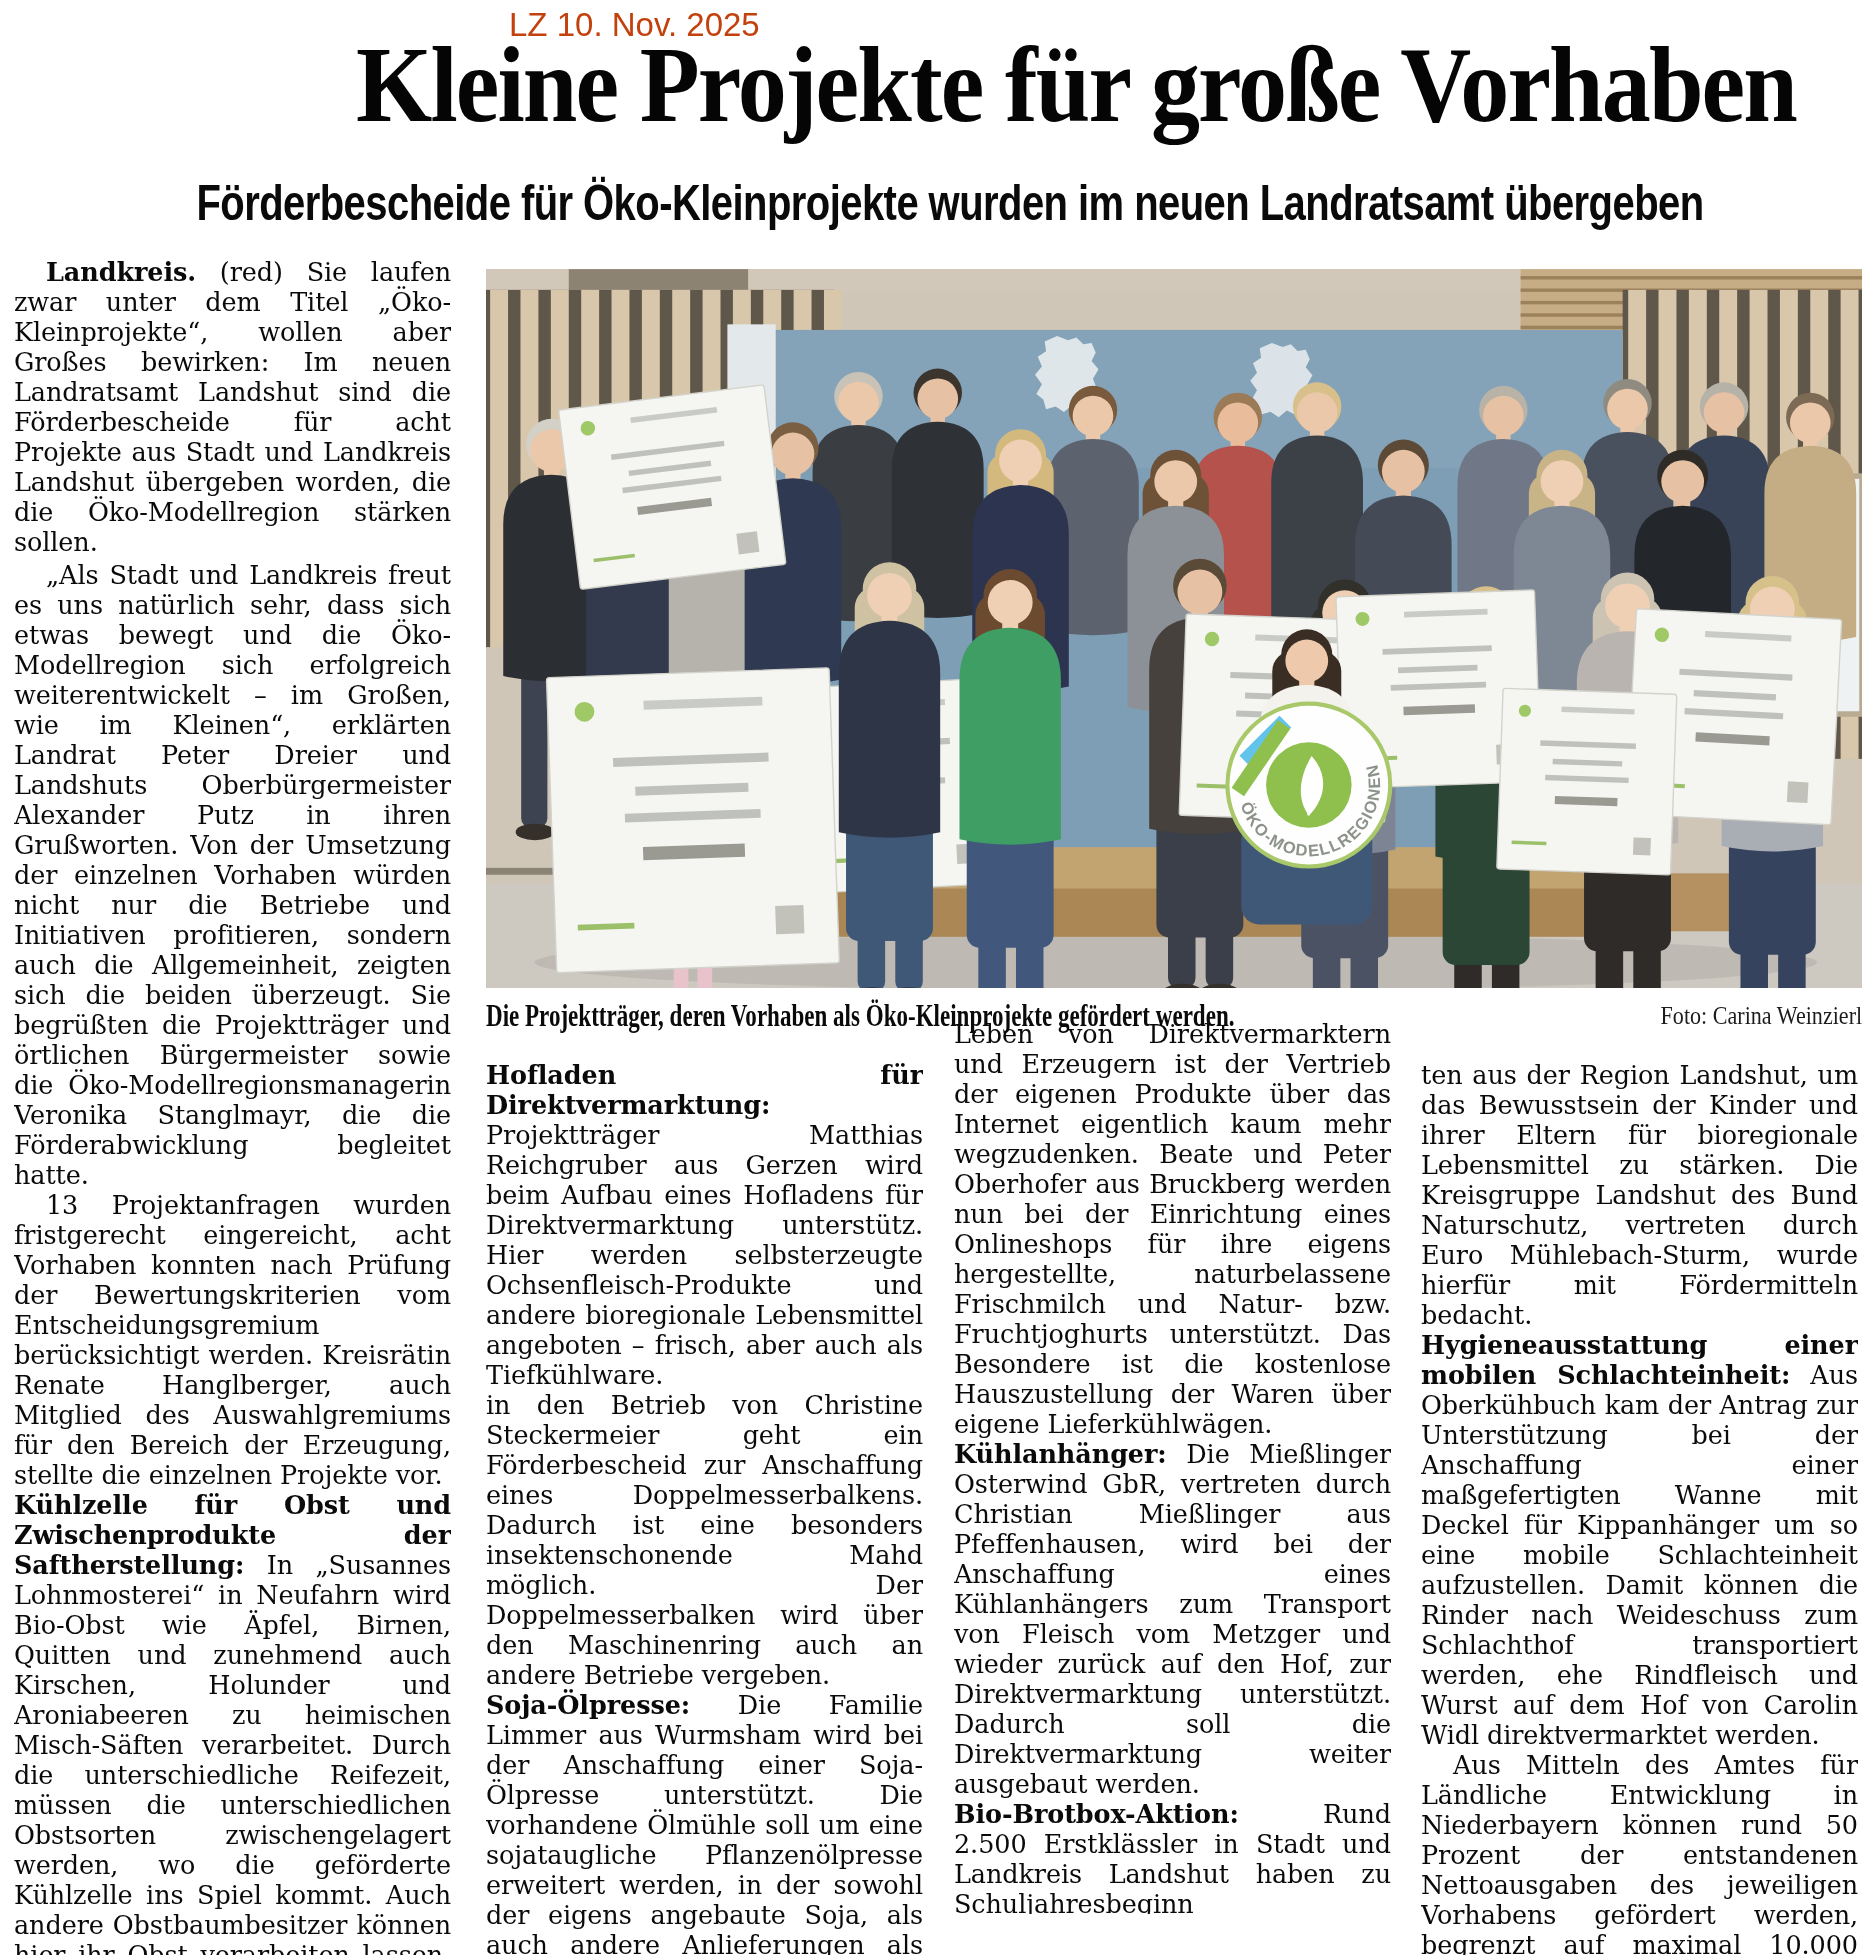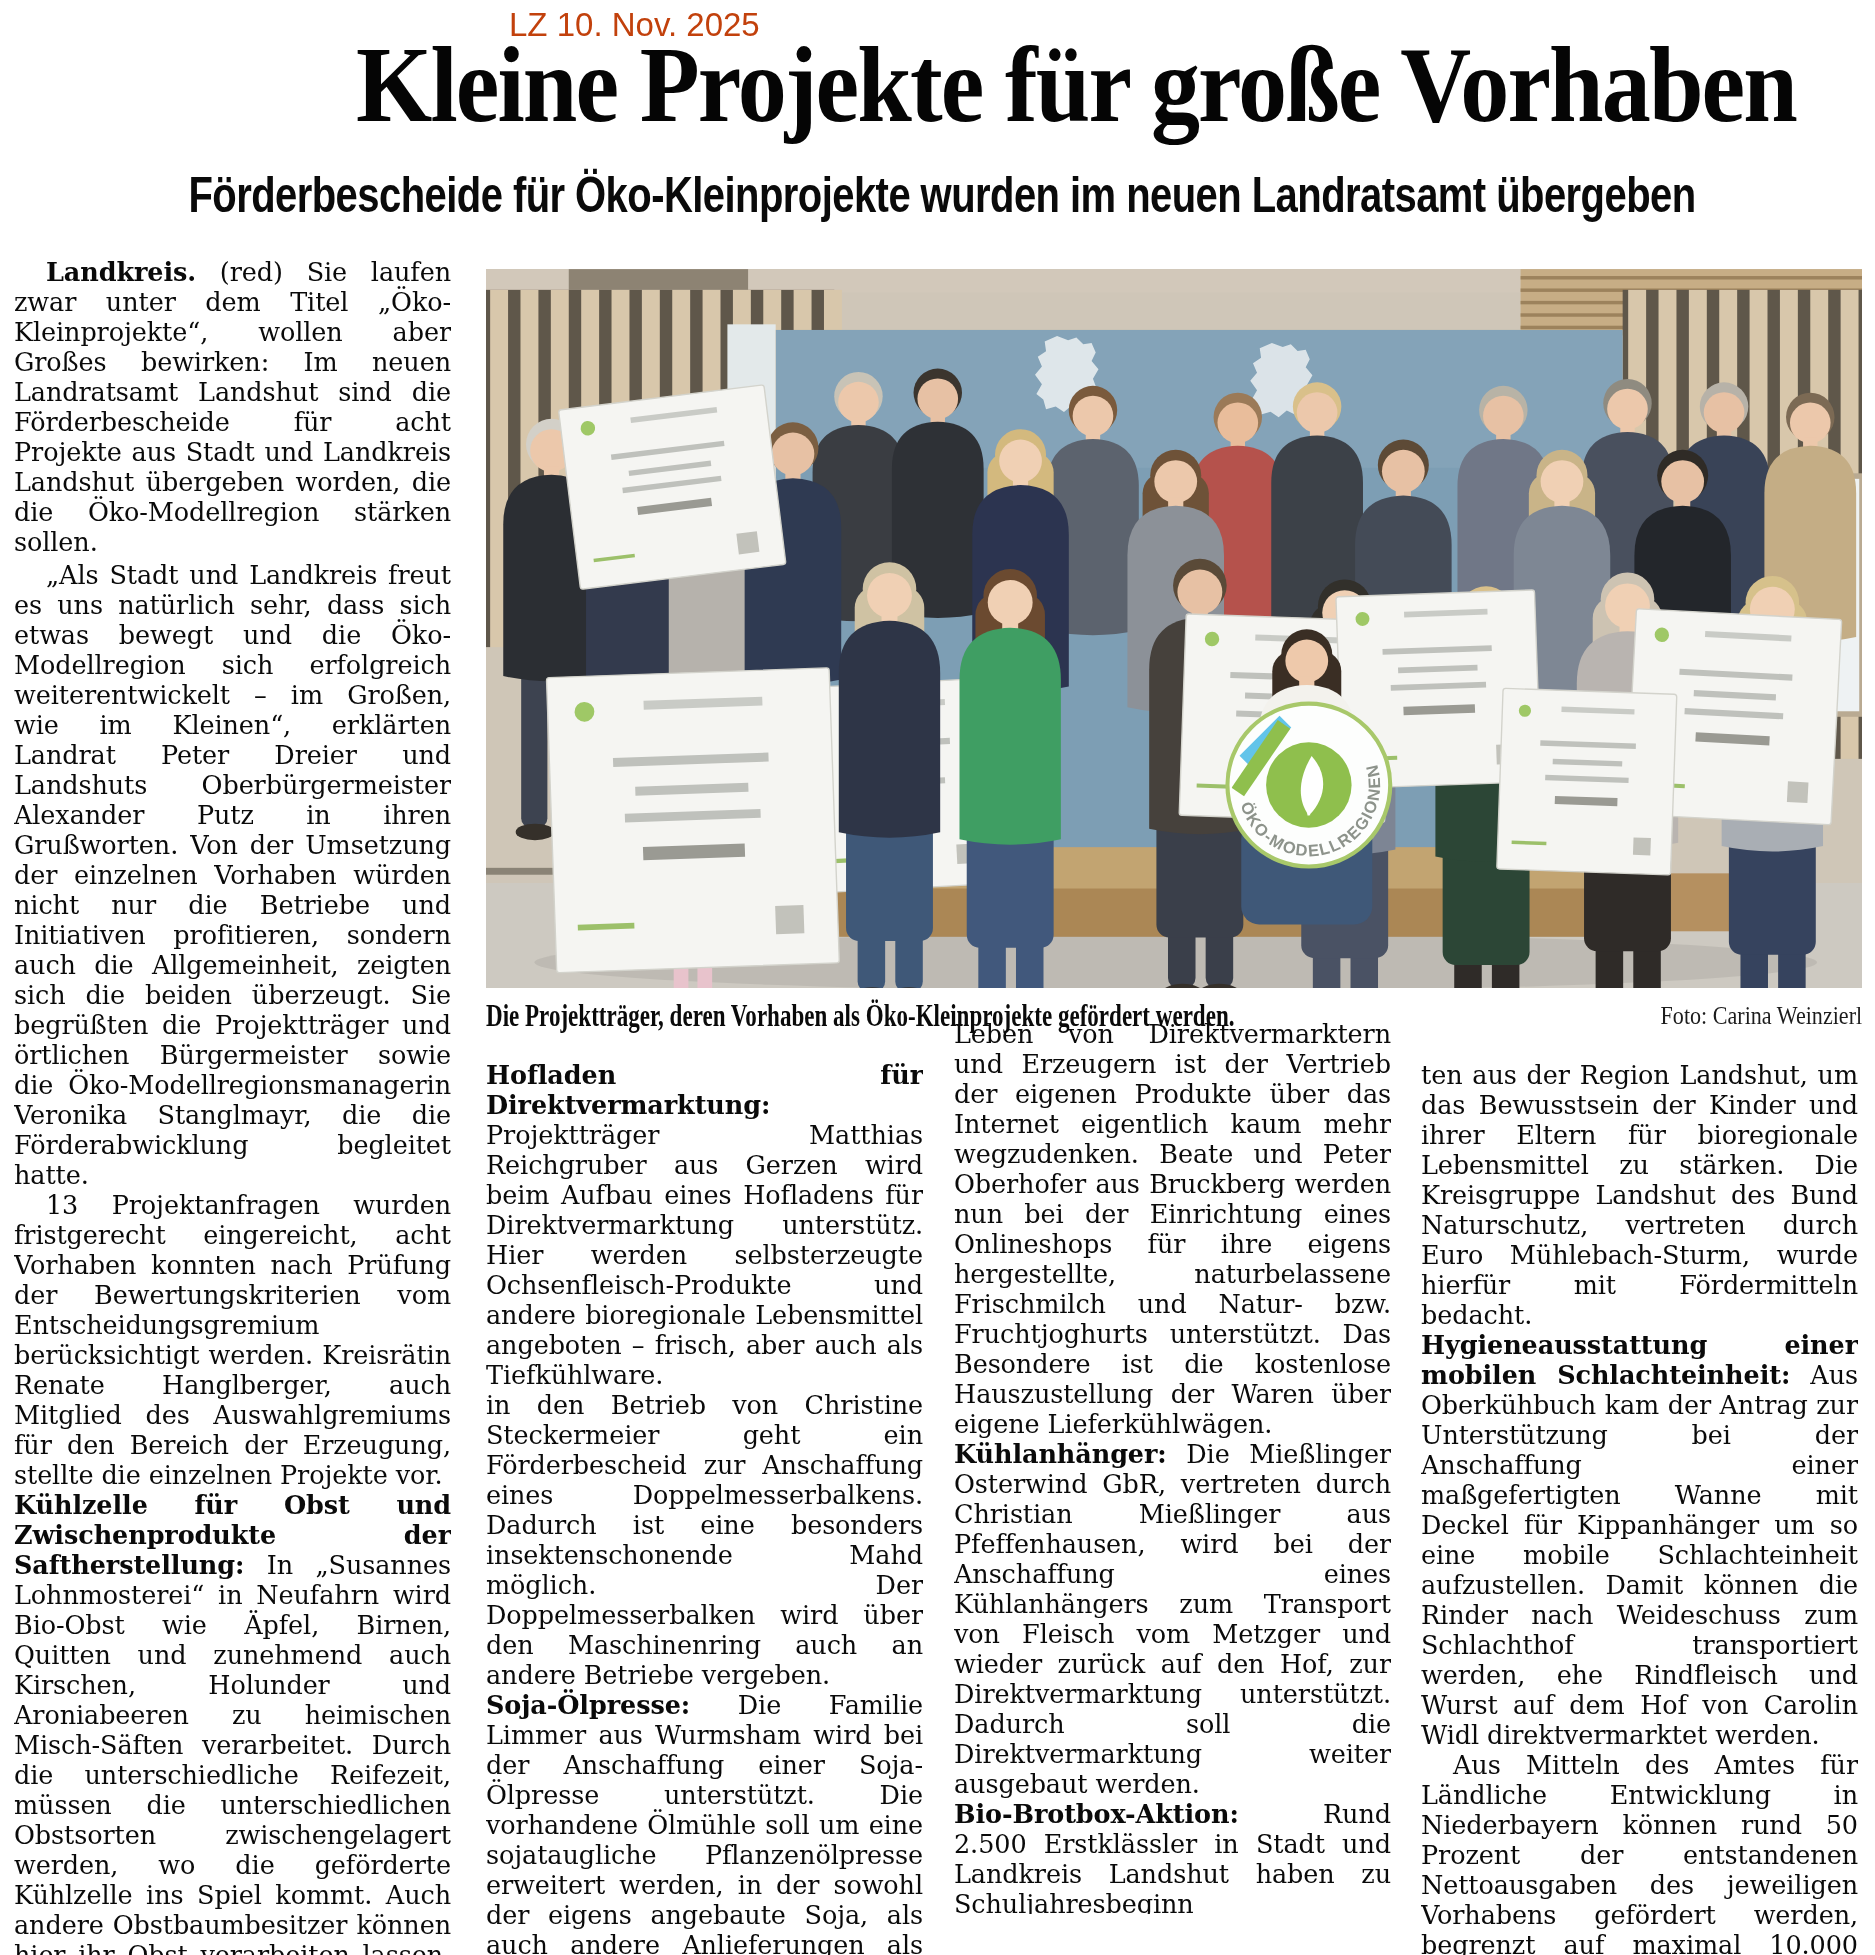--- a/index.html
+++ b/index.html
@@ -34,21 +34,21 @@
 </style>
 </head>
 <body>
 
 <div class="dateline" id="dateline" style="color: #c2410c;">LZ 10. Nov. 2025</div>
 
 <h1 class="headline" style="margin:0;font-weight:700;">
   <span>Kleine Projekte für große Vorhaben</span>
 </h1>
 
-<h2 class="subheadline" style="margin:0;">
+<h2 class="subheadline" style="margin:8px;">
   <span>Förderbescheide für Öko-Kleinprojekte wurden im neuen Landratsamt übergeben</span>
 </h2>
 
 <div class="col" id="col1">
   <p class="indent gap"><b class="lead">Landkreis.</b><span> (red) Sie laufen zwar unter dem Titel „Öko-Kleinprojekte“, wollen aber Großes bewirken: Im neuen Landratsamt Landshut sind die Förderbescheide für acht Projekte aus Stadt und Landkreis Landshut übergeben worden, die die Öko-Modellregion stärken sollen.</span></p>
   <p class="indent"><span>„Als Stadt und Landkreis freut es uns natürlich sehr, dass sich etwas bewegt und die Öko-Modellregion sich erfolgreich weiterentwickelt – im Großen, wie im Kleinen“, erklärten Landrat Peter Dreier und Landshuts Oberbürgermeister Alexander Putz in ihren Grußworten. Von der Umsetzung der einzelnen Vorhaben würden nicht nur die Betriebe und Initiativen profitieren, sondern auch die Allgemeinheit, zeigten sich die beiden überzeugt. Sie begrüßten die Projektträger und örtlichen Bürgermeister sowie die Öko-Modellregionsmanagerin Veronika Stanglmayr, die die Förderabwicklung begleitet hatte.</span></p>
   <p class="indent"><span>13 Projektanfragen wurden fristgerecht eingereicht, acht Vorhaben konnten nach Prüfung der Bewertungskriterien vom Entscheidungsgremium berücksichtigt werden. Kreisrätin Renate Hanglberger, auch Mitglied des Auswahlgremiums für den Bereich der Erzeugung, stellte die einzelnen Projekte vor.</span></p>
   <p><b class="lead">Kühlzelle für Obst und Zwischenprodukte der Saftherstellung:</b><span> In „Susannes Lohnmosterei“ in Neufahrn wird Bio-Obst wie Äpfel, Birnen, Quitten und zunehmend auch Kirschen, Holunder und Aroniabeeren zu heimischen Misch-Säften verarbeitet. Durch die unterschiedliche Reifezeit, müssen die unterschiedlichen Obstsorten zwischengelagert werden, wo die geförderte Kühlzelle ins Spiel kommt. Auch andere Obstbaumbesitzer können hier ihr Obst verarbeiten lassen. So konnte Susanne Pompe ein Förderbescheid für die bereits umgesetzte Kühlanlage übergeben werden.</span></p>
 
 </div>

